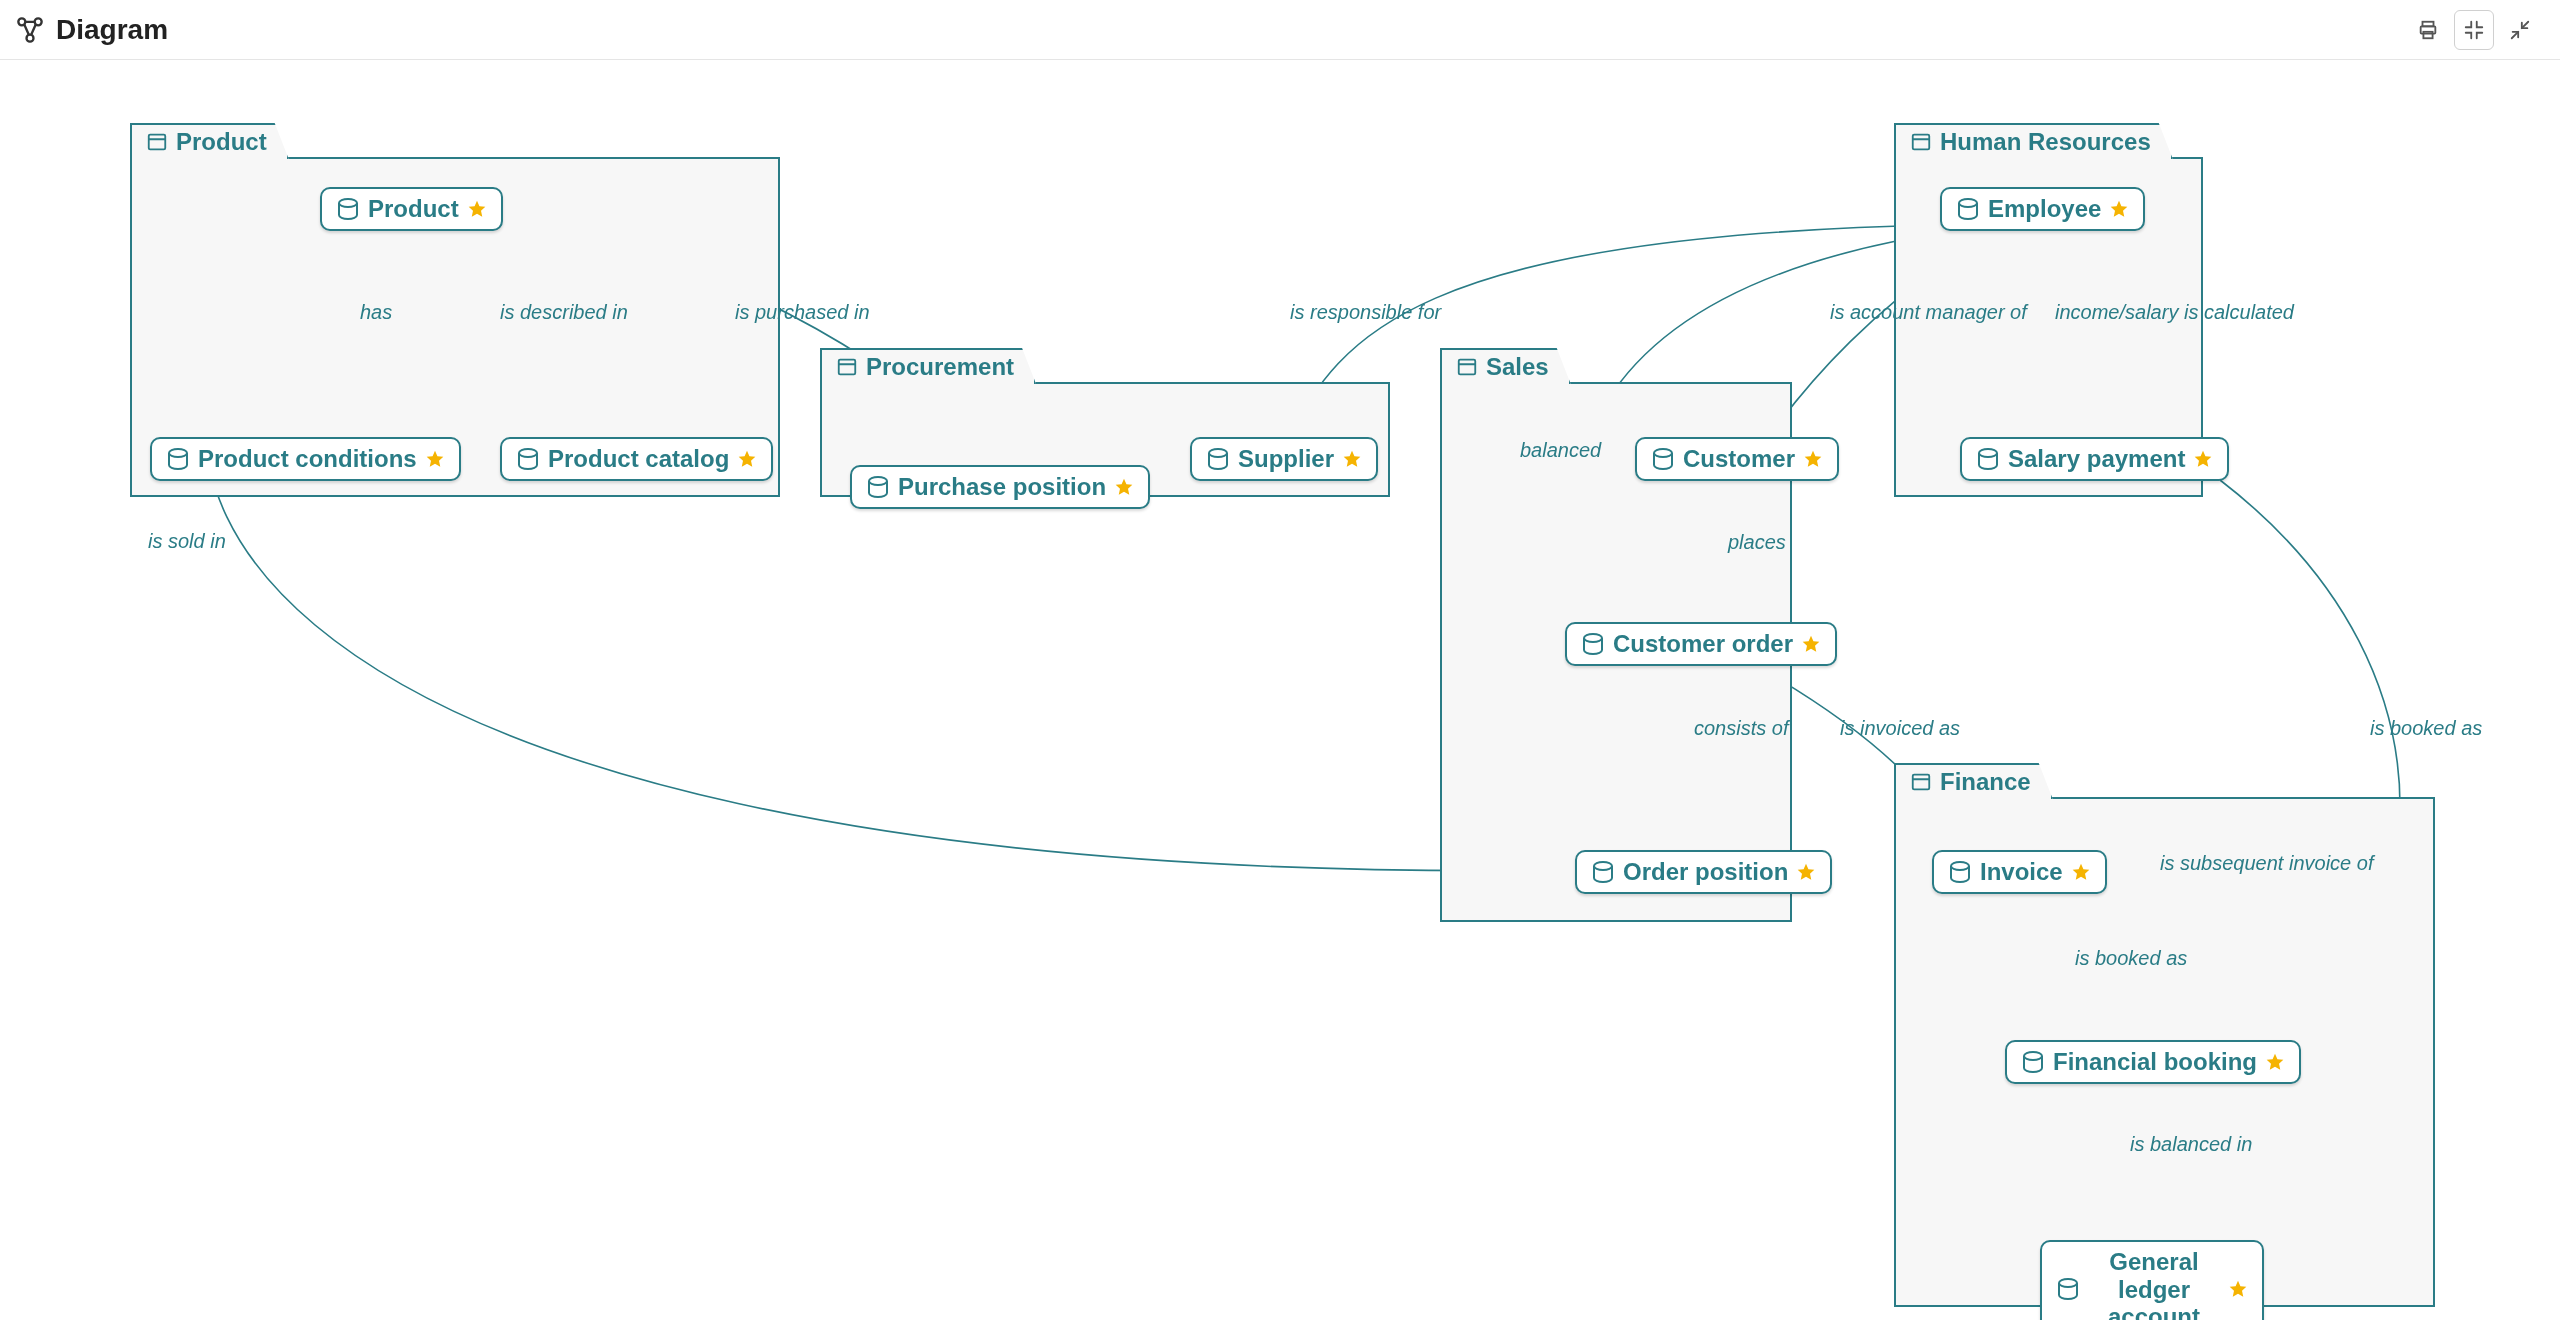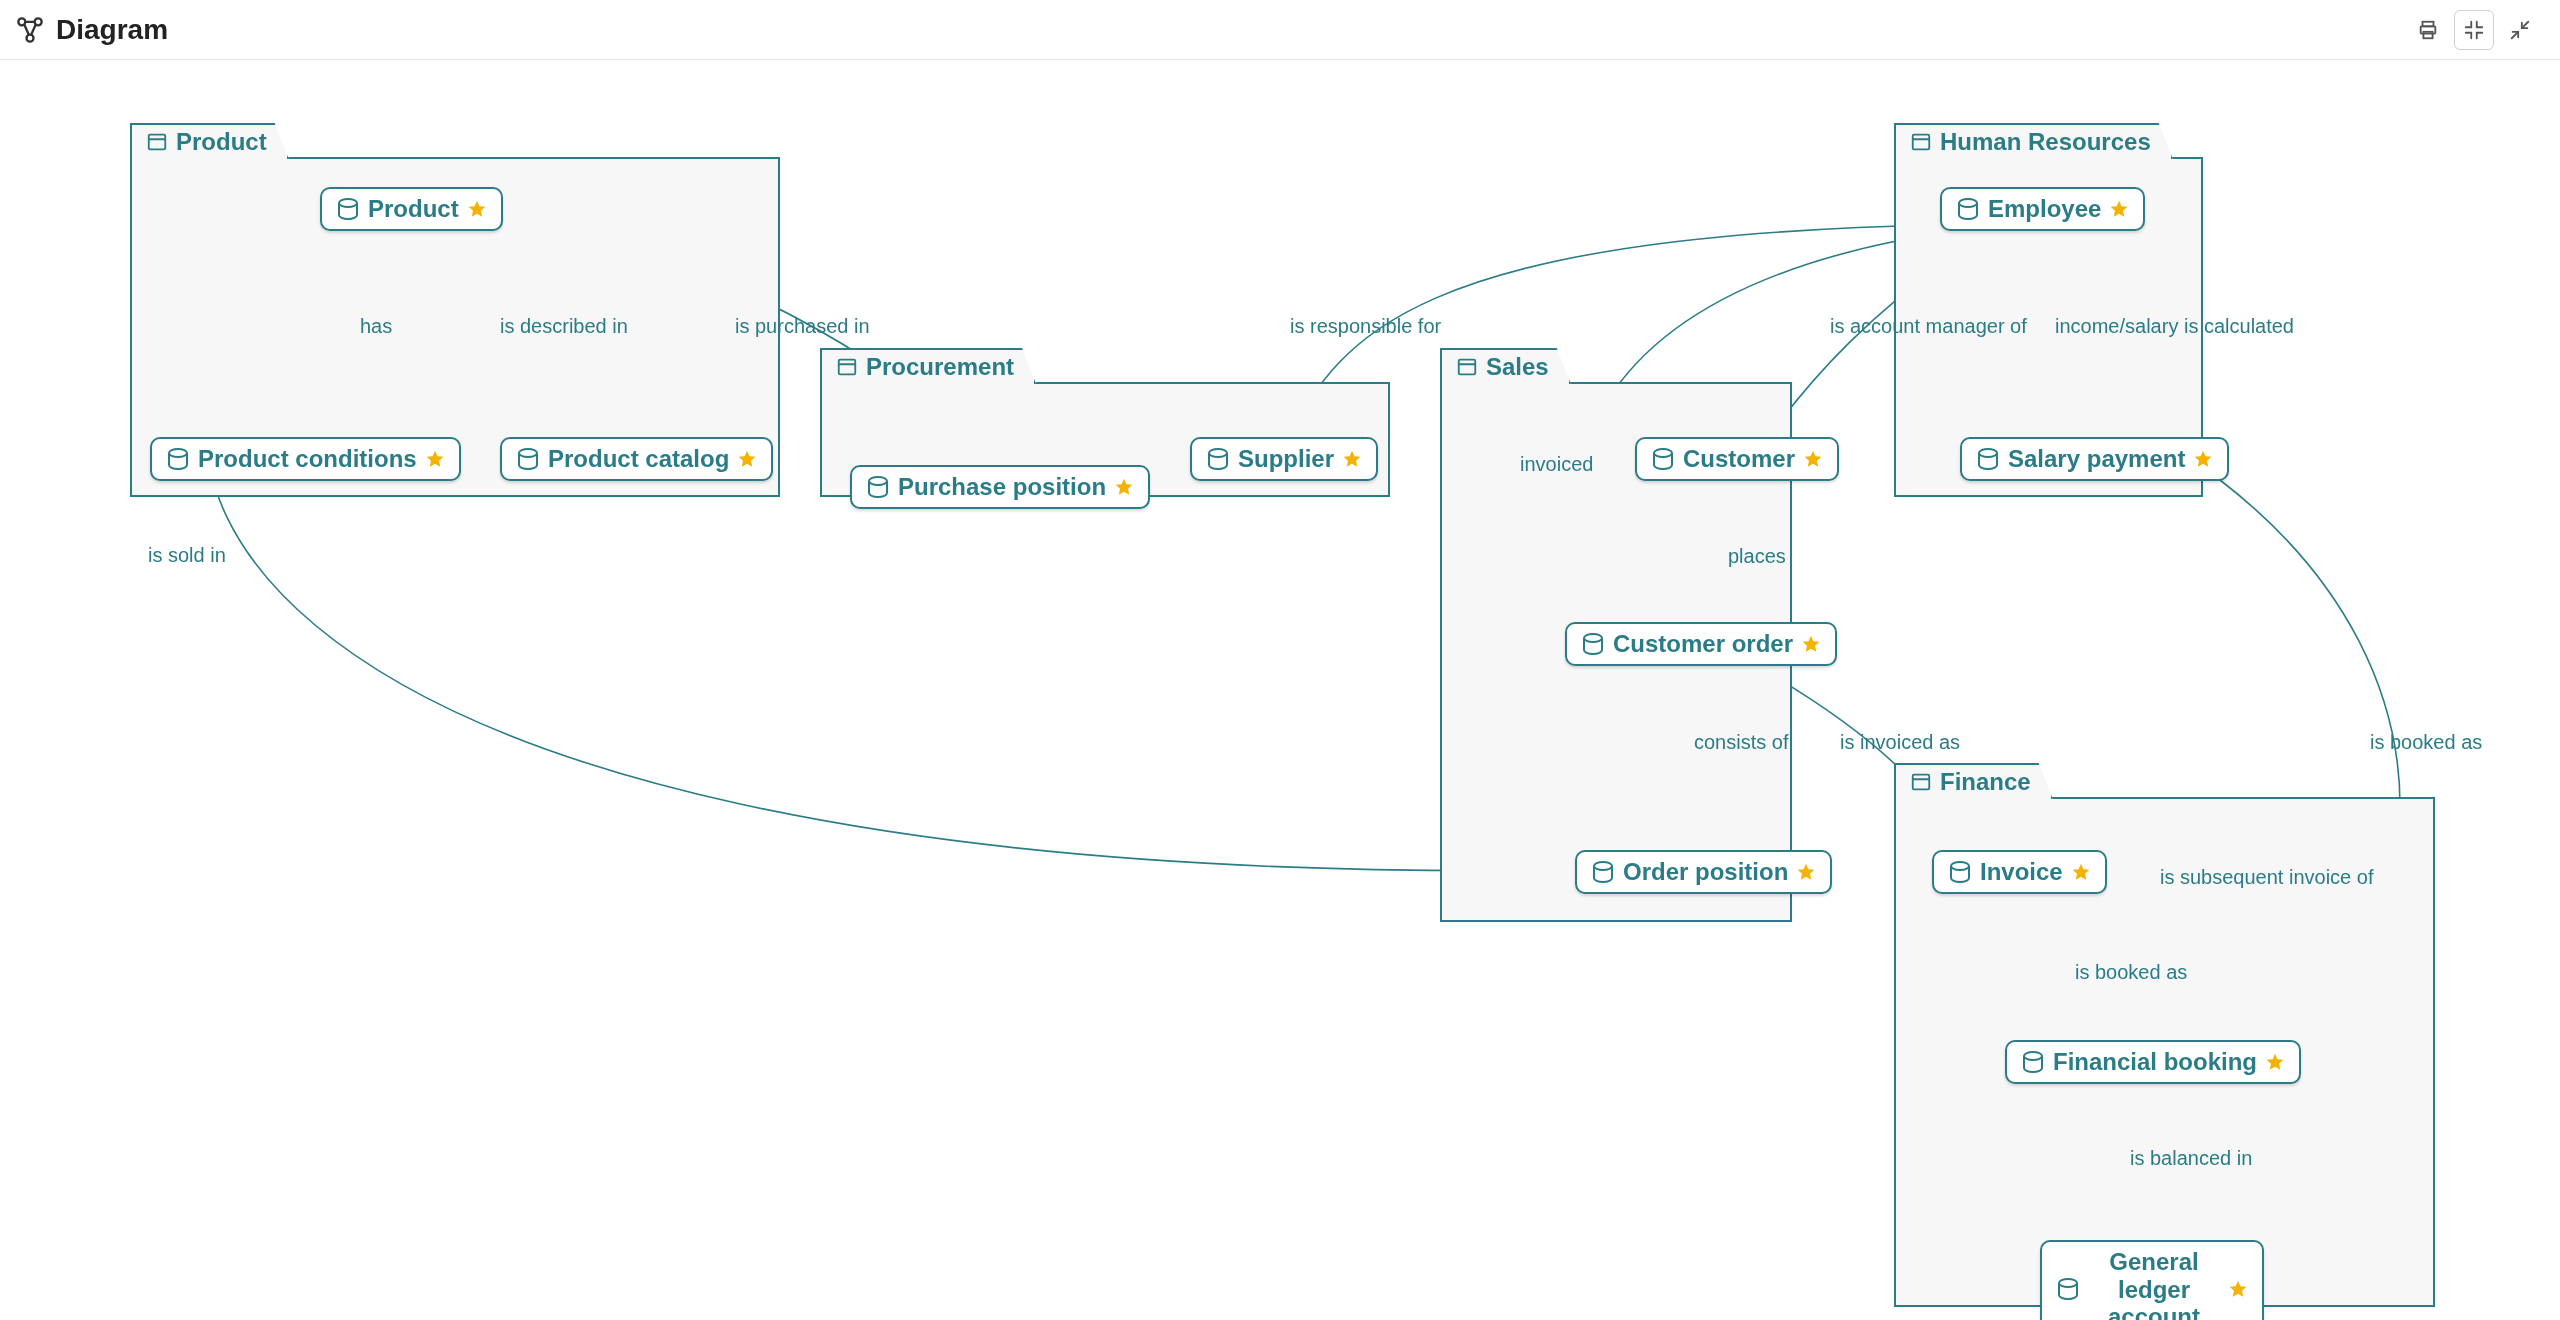--- a/index.html
+++ b/index.html
@@ -120,23 +120,23 @@
 
   .star {
     width: 20px; height: 20px; flex: none;
     display: inline-block;
   }
 
   
   .lbl {
     position: absolute;
     font-size: 20px;
+    font-style: italic;
     color: var(--teal);
     white-space: nowrap;
-    margin-top: 14px;
   }
 </style>
 </head>
 <body>
 
 <svg width="0" height="0" style="position:absolute">
   <defs>
 
     <symbol id="sym-diagram" viewBox="0 0 24 24">
       <circle cx="5" cy="5" r="3" fill="none" stroke="currentColor" stroke-width="2"></circle>
@@ -418,21 +418,21 @@
       </svg>
   </div>
 
   <span class="lbl" style="left:360px; top:241px;">has</span>
   <span class="lbl" style="left:500px; top:241px;">is described in</span>
   <span class="lbl" style="left:735px; top:241px;">is purchased in</span>
   <span class="lbl" style="left:148px; top:470px;">is sold in</span>
   <span class="lbl" style="left:1290px; top:241px;">is responsible for</span>
   <span class="lbl" style="left:1830px; top:241px;">is account manager of</span>
   <span class="lbl" style="left:2055px; top:241px;">income/salary is calculated</span>
-  <span class="lbl" style="left:1520px; top:379px;">invoiced</span>
+  <span class="lbl" style="left:1520px; top:379px;">balanced</span>
   <span class="lbl" style="left:1728px; top:471px;">places</span>
   <span class="lbl" style="left:1694px; top:657px;">consists of</span>
   <span class="lbl" style="left:1840px; top:657px;">is invoiced as</span>
   <span class="lbl" style="left:2160px; top:792px;">is subsequent invoice of</span>
   <span class="lbl" style="left:2075px; top:887px;">is booked as</span>
   <span class="lbl" style="left:2370px; top:657px;">is booked as</span>
   <span class="lbl" style="left:2130px; top:1073px;">is balanced in</span>
 
 </div>
 

